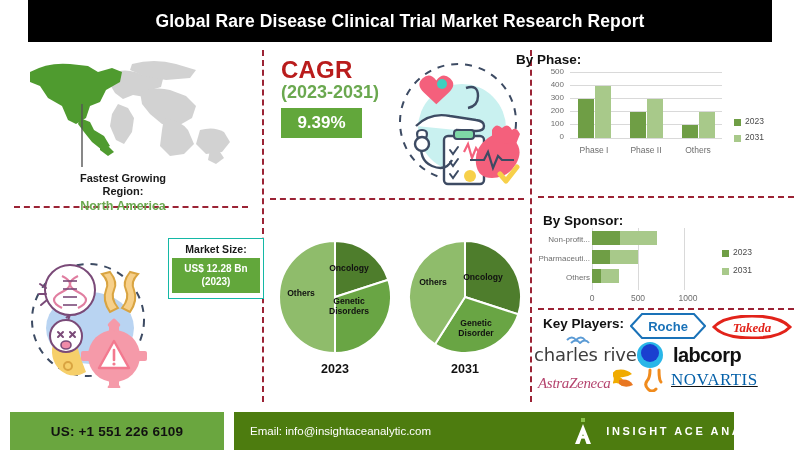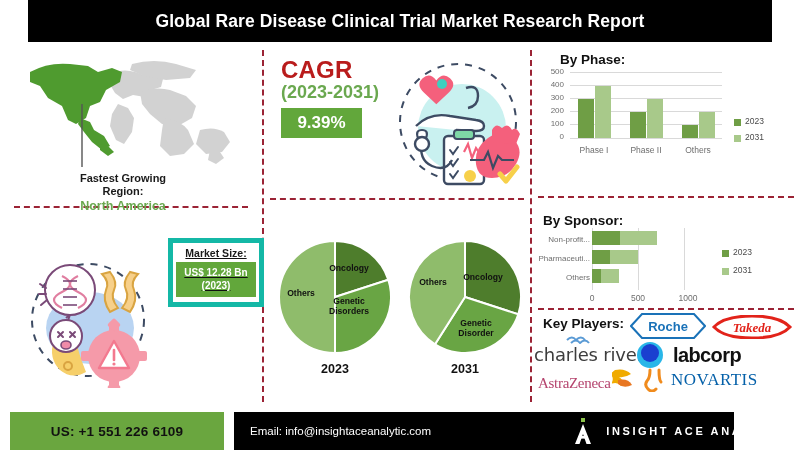--- a/index.html
+++ b/index.html
@@ -15,22 +15,22 @@
   .vdiv{position:absolute;width:0;border-left:2px dashed #9b2335;}
   .hdiv{position:absolute;height:0;border-top:2px dashed #9b2335;}
 
   
   .map-wrap{position:absolute;left:14px;top:52px;width:232px;height:120px;}
   .map-wrap svg{display:block;}
   .region-block{position:absolute;left:8px;top:172px;width:230px;text-align:center;line-height:1.18;}
   .region-title{font-size:11px;font-weight:bold;color:#1a1a1a;}
   .region-name{font-size:12.5px;font-weight:bold;color:#6aa84f;margin-top:1px;}
 
-  .mkt-box{position:absolute;left:168px;top:238px;width:96px;border:5px solid #14b8a6;background:#fff;
-           padding:4px 3px 5px;text-align:center;box-sizing:border-box;text-decoration:underline;}
+  .mkt-box{position:absolute;left:168px;top:238px;width:96px;border:1px solid #14b8a6;background:#fff;
+           padding:4px 3px 5px;text-align:center;box-sizing:border-box;}
   .mkt-label{font-size:10.5px;font-weight:bold;color:#1a1a1a;}
   .mkt-val{margin-top:3px;background:#62a73b;color:#fff;font-size:10px;font-weight:bold;
            padding:5px 2px;line-height:1.25;}
 
   .illus-left{position:absolute;left:18px;top:248px;width:140px;height:140px;}
 
   
   .cagr-label{position:absolute;left:281px;top:56px;font-size:24px;font-weight:bold;color:#b91c1c;letter-spacing:.2px;}
   .cagr-years{position:absolute;left:281px;top:82px;font-size:18px;font-weight:bold;color:#6aa84f;}
   .cagr-badge{position:absolute;left:281px;top:108px;width:81px;height:30px;background:#62a73b;color:#fff;
@@ -51,28 +51,28 @@
   .bar{position:absolute;}
   .lg-sw{position:absolute;width:7px;height:7px;}
   .lg-tx{position:absolute;font-size:8.5px;color:#4a4a4a;}
 
   .kp-title{position:absolute;left:543px;top:316px;font-size:13.5px;font-weight:bold;color:#111;}
 
   
   .logo{position:absolute;}
   .cr-text{font-size:18px;color:#3d3d3d;letter-spacing:-.2px;font-family:"DejaVu Sans",sans-serif;text-align:center;}
   .labcorp-text{font-size:20px;font-weight:bold;color:#111;letter-spacing:-.6px;}
-  .az-text{font-size:15px;color:#b5446e;letter-spacing:-.3px;font-family:"Liberation Serif",serif;}
+  .az-text{font-size:15px;color:#b5446e;letter-spacing:-.3px;font-family:"Liberation Serif",serif;font-style:italic;}
   .nov-text{font-size:17px;color:#0460a9;letter-spacing:.5px;font-family:"Liberation Serif",serif;}
 
   
   .foot-green{position:absolute;left:10px;top:412px;width:214px;height:38px;background:#6aa a;text-align:right;}
   .foot-green{background:#6aa63f;display:flex;align-items:center;justify-content:center;}
   .foot-green span{color:#111;font-size:13.5px;font-weight:bold;letter-spacing:.2px;}
-  .foot-black{position:absolute;left:234px;top:412px;width:500px;height:38px;background:#000000;
+  .foot-black{position:absolute;left:234px;top:412px;width:500px;height:38px;background:#4d7c0f;
               display:flex;align-items:center;}
   .foot-email{color:#fff;font-size:11.5px;margin-left:16px;}
   .foot-brand{position:absolute;right:14px;top:412px;height:38px;display:flex;align-items:center;gap:14px;}
   .foot-brand-text{color:#fff;font-size:11px;letter-spacing:2.6px;font-weight:bold;}
 </style>
 </head>
 <body>
 
 <div id="page">
 
@@ -244,21 +244,21 @@
         <path d="M0 0 L53.3 17.3 A56 56 0 0 1 -30 47.3 Z" fill="#69a544" stroke="#fff" stroke-width="2"></path>
         <path d="M0 0 L-30 47.3 A56 56 0 0 1 0 -56 Z" fill="#8fbc6b" stroke="#fff" stroke-width="2"></path>
       </g>
     </svg>
   </div>
   <div class="pie-lbl" style="left:454px;top:272px;width:58px;">Oncology</div>
   <div class="pie-lbl" style="left:448px;top:318px;width:56px;">Genetic<br>Disorder</div>
   <div class="pie-lbl" style="left:412px;top:277px;width:42px;">Others</div>
   <div class="pie-cap" style="left:406px;top:362px;width:118px;">2031</div>
 
-  <div class="sec-title" style="left:560px;top:52px;">By Phase:</div>
+  <div class="sec-title" style="left:516px;top:52px;">By Phase:</div>
 
   <div>
 
     <div class="chart-txt" style="left:544px;top:67px;width:20px;text-align:right;">500</div>
     <div class="chart-txt" style="left:544px;top:80px;width:20px;text-align:right;">400</div>
     <div class="chart-txt" style="left:544px;top:93px;width:20px;text-align:right;">300</div>
     <div class="chart-txt" style="left:544px;top:106px;width:20px;text-align:right;">200</div>
     <div class="chart-txt" style="left:544px;top:119px;width:20px;text-align:right;">100</div>
     <div class="chart-txt" style="left:544px;top:132px;width:20px;text-align:right;">0</div>
 
@@ -352,21 +352,21 @@
   </div>
 
   <div class="logo" style="left:538px;top:368px;display:flex;align-items:flex-end;gap:2px;">
     <span class="az-text">AstraZeneca</span>
     <svg width="22" height="24" viewBox="0 0 22 24">
       <path d="M3 2 q10 -2 16 4 q-6 4 -12 3 q6 4 2 9 q-4 -5 -10 -2 q4 -6 -1 -10 z" fill="#f0ab00"></path>
       <path d="M6 12 q10 -2 14 5 q-8 4 -14 -1 z" fill="#e87722"></path>
     </svg>
   </div>
 
-  <div class="logo" style="left:644px;top:368px;display:flex;align-items:center;gap:5px;">
+  <div class="logo" style="left:644px;top:368px;display:flex;align-items:center;gap:5px;text-decoration:underline;">
     <svg width="22" height="24" viewBox="0 0 22 24">
       <path d="M6 2 q0 8 -3 11 q-3 4 1 8 q4 4 8 0" fill="none" stroke="#f08b1d" stroke-width="3" stroke-linecap="round"></path>
       <path d="M15 2 q0 10 2 12" fill="none" stroke="#f08b1d" stroke-width="3" stroke-linecap="round"></path>
     </svg>
     <span class="nov-text">NOVARTIS</span>
   </div>
 
   <div class="foot-green">
     <span>US: +1 551 226 6109</span>
   </div>

